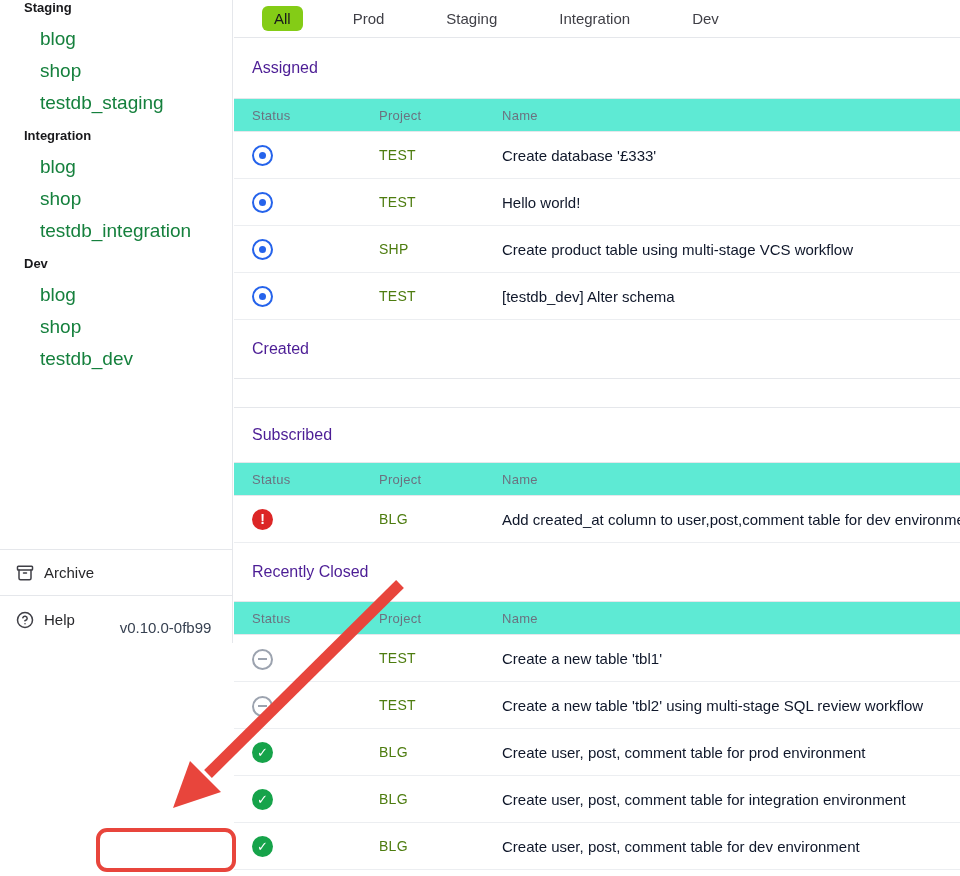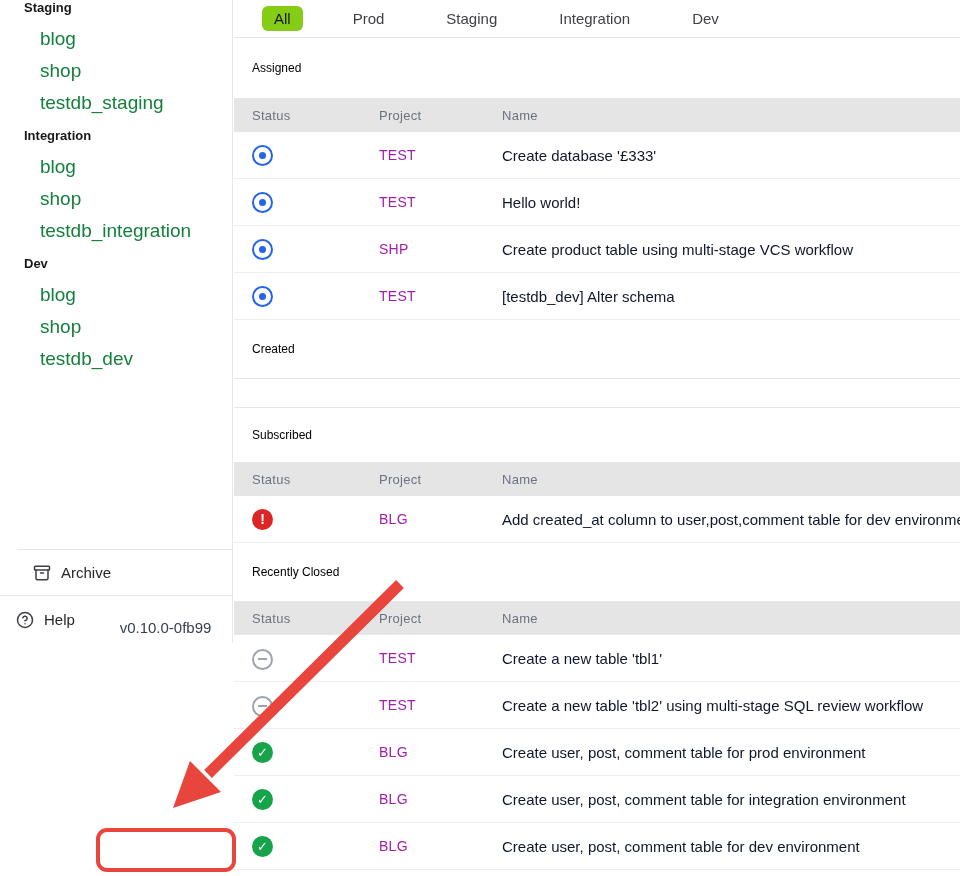--- a/index.html
+++ b/index.html
@@ -9,52 +9,52 @@
 
   
   .sidebar { position: absolute; left: 0; top: 0; width: 233px; height: 100%;
     border-right: 1px solid #e5e7eb; background: #fff; }
   .nav { margin-top: -9px; }
   .nav-row { height: 32px; display: flex; align-items: center; }
   .nav-section { padding-left: 24px; font-size: 13px; font-weight: 700; color: #18181b; }
   .nav-item { padding-left: 40px; font-size: 19px; color: #15803d; cursor: pointer; }
   .sidebar-bottom { position: absolute; left: 0; bottom: 0; width: 100%; }
   .sb-row { display: flex; align-items: center; padding-left: 16px; font-size: 15px; color: #27272a; }
-  .sb-archive { height: 46px; border-top: 1px solid #e5e7eb; margin-left: 17px; }
+  .sb-archive { height: 46px; border-top: 1px solid #e5e7eb; }
   .sb-help { height: 48px; border-top: 1px solid #e5e7eb; position: relative; }
   .sb-icon { width: 18px; height: 18px; margin-right: 10px; color: #3f3f46; flex: 0 0 auto; }
   .sb-icon svg { width: 100%; height: 100%; display: block; }
   .version { position: absolute; left: 97px; top: 8px; width: 137px; height: 100%;
     display: flex; align-items: center; justify-content: center;
     font-size: 15px; color: #374151; }
 
   
   .main { position: absolute; left: 234px; top: 0; right: 0; height: 100%; }
   .tabbar { height: 38px; display: flex; align-items: center; gap: 38px;
     padding-left: 28px; border-bottom: 1px solid #e5e7eb; }
   .tab { font-size: 15px; color: #3f3f46; padding: 4px 12px; border-radius: 6px; cursor: pointer; }
   .tab.selected { background: #84cc16; color: #18181b; }
 
   .sec-title { display: flex; align-items: center; padding-left: 18px;
-    font-size: 12px; font-weight: 500; color: #000000; }
+    font-size: 16px; font-weight: 500; color: #4c1d95; }
   .t-assigned { height: 60px; }
   .t-created { height: 58px; }
   .t-subscribed { height: 54px; }
   .t-closed { height: 58px; }
 
-  .thead { height: 34px; background: #e5e5e5; border-top: 1px solid #e5e7eb;
+  .thead { height: 34px; background: #5eead4; border-top: 1px solid #e5e7eb;
     border-bottom: 1px solid #e5e7eb; display: grid;
     grid-template-columns: 127px 123px 1fr; align-items: center; padding-left: 18px;
     font-size: 13px; font-weight: 500; color: #6b7280; letter-spacing: 0.02em; }
   .empty-strip { height: 30px; border-top: 1px solid #e5e7eb; border-bottom: 1px solid #e5e7eb; }
 
   .trow { height: 47px; display: grid; grid-template-columns: 127px 123px 1fr;
     align-items: center; padding-left: 18px; border-bottom: 1px solid #eceef1;
     cursor: pointer; }
-  .cell-project { font-size: 14px; color: #a21caf; letter-spacing: 0.02em; }
+  .cell-project { font-size: 14px; color: #4d7c0f; letter-spacing: 0.02em; }
   .cell-name { font-size: 15px; color: #0f172a; white-space: nowrap; overflow: hidden; }
 
   
   .st-icon { display: inline-flex; align-items: center; justify-content: center;
     width: 21px; height: 21px; border-radius: 50%; }
   .st-open { border: 2.5px solid #2563eb; }
   .st-open::after { content: ""; width: 7px; height: 7px; border-radius: 50%; background: #2563eb; }
   .st-canceled { border: 2px solid #9ca3af; }
   .st-canceled::after { content: ""; width: 9px; height: 2px; background: #9ca3af; }
   .st-error { background: #dc2626; }

